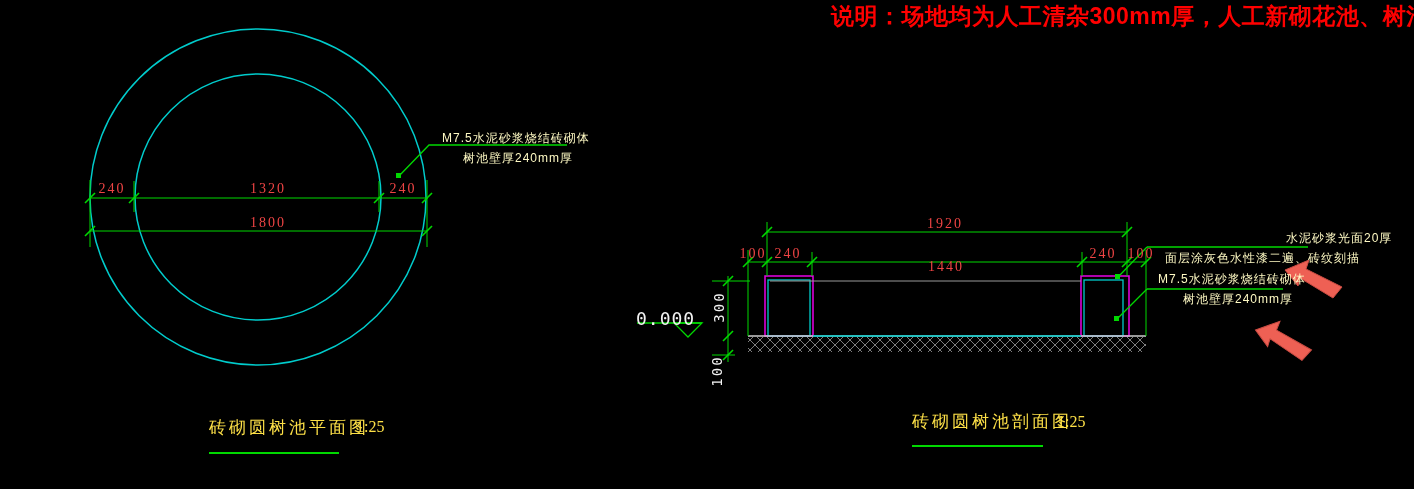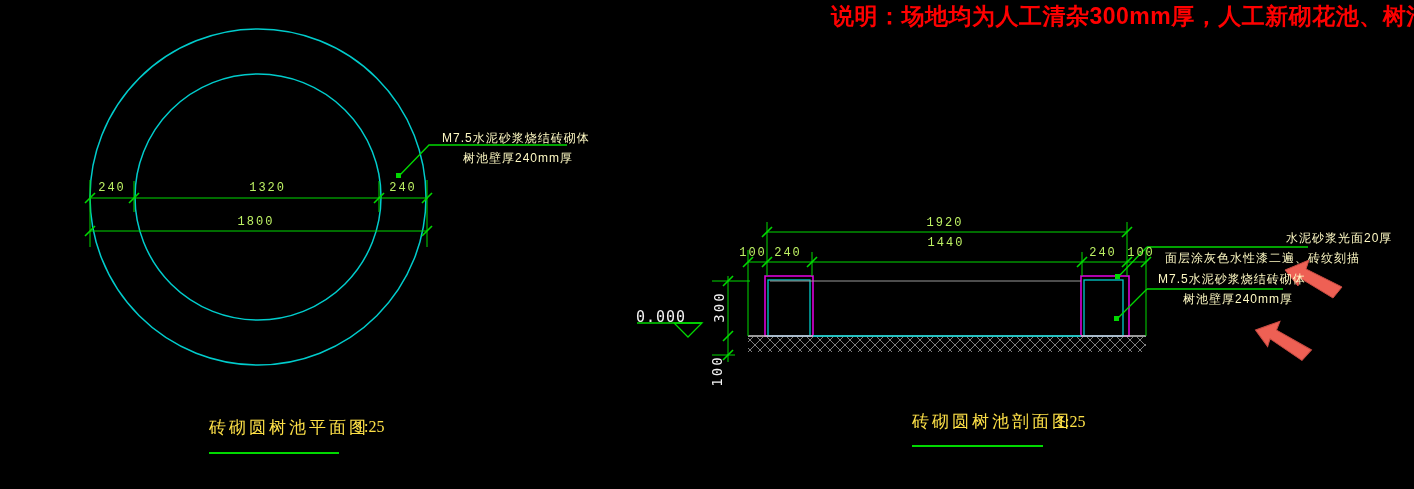--- a/index.html
+++ b/index.html
@@ -1,27 +1,27 @@
 <!DOCTYPE html>
 <html><head>
 <meta charset="utf-8">
 <style>
   html,body{margin:0;padding:0;background:#000;}
   body{width:1414px;height:489px;position:relative;overflow:hidden;
        font-family:"Liberation Sans",sans-serif;}
   .abs{position:absolute;white-space:nowrap;}
-  .dimtext{font-family:Liberation Mono, monospace;font-size:12px;color:#bef264;
+  .dimtext{font-family:Liberation Serif, serif;font-size:14px;color:#ef4444;
            letter-spacing:2px;text-align:center;width:60px;}
   .vdim{font-family:"DejaVu Sans Mono",monospace;font-size:14px;color:#f2f2f2;
         letter-spacing:2px;text-align:center;width:60px;height:16px;
         transform:rotate(-90deg);transform-origin:center center;}
   .cjk{font-size:12px;color:#fef9c3;letter-spacing:1px;}
   .title{font-size:17px;color:#fde047;letter-spacing:3px;}
   .scale{font-family:Liberation Serif, serif;font-size:16px;color:#fde047;}
-  .level{font-family:"DejaVu Sans Mono",monospace;font-size:15px;color:#f2f2f2;letter-spacing:1px;}
+  .level{font-family:"DejaVu Sans Mono",monospace;font-size:18px;color:#f2f2f2;letter-spacing:1px;}
   .rednote{font-size:23px;font-weight:bold;color:#ff0000;letter-spacing:0.5px;}
   svg{position:absolute;left:0;top:0;}
 </style>
 </head>
 <body>
 
 <svg width="1414" height="489" viewBox="0 0 1414 489">
   <defs>
     <pattern id="hatch" width="10" height="10" patternUnits="userSpaceOnUse">
       <path d="M0,10 L10,0 M0,0 L10,10" stroke="#7d7d7d" stroke-width="1" fill="none"></path>
@@ -112,32 +112,32 @@
     <polygon points="0,10 24,0 21,9 57,27 48,38 15,18 13,26" transform="translate(1285,260)"></polygon>
     <polygon points="0,10 24,0 21,9 57,27 48,38 15,18 13,26" transform="translate(1256,320) rotate(3)"></polygon>
   </g>
 </svg>
 
 <div class="abs rednote" style="left:831px;top:1px;">说明：场地均为人工清杂300mm厚，人工新砌花池、树池</div>
 
 <div class="abs dimtext" style="left:82px;top:181px;">240</div>
 <div class="abs dimtext" style="left:226px;top:181px;text-align:right;">1320</div>
 <div class="abs dimtext" style="left:373px;top:181px;">240</div>
-<div class="abs dimtext" style="left:226px;top:215px;">1800</div>
+<div class="abs dimtext" style="left:226px;top:215px;text-align:right;">1800</div>
 
 <div class="abs cjk" style="left:442px;top:130px;">M7.5水泥砂浆烧结砖砌体</div>
 <div class="abs cjk" style="left:463px;top:150px;">树池壁厚240mm厚</div>
 
 <div class="abs title" style="left:209px;top:416px;">砖砌圆树池平面图</div>
 <div class="abs scale" style="left:356px;top:418px;">1:25</div>
 
 <div class="abs dimtext" style="left:915px;top:216px;">1920</div>
 <div class="abs dimtext" style="left:723px;top:246px;">100</div>
 <div class="abs dimtext" style="left:758px;top:246px;">240</div>
-<div class="abs dimtext" style="left:916px;top:236px;text-align:center;">1440</div>
+<div class="abs dimtext" style="left:916px;top:259px;text-align:center;">1440</div>
 <div class="abs dimtext" style="left:1073px;top:246px;">240</div>
 <div class="abs dimtext" style="left:1111px;top:246px;">100</div>
 <div class="abs vdim" style="left:689px;top:299px;">300</div>
 <div class="abs vdim" style="left:687px;top:363px;">100</div>
 
 <div class="abs level" style="left:636px;top:308px;">0.000</div>
 
 <div class="abs cjk" style="left:1286px;top:230px;">水泥砂浆光面20厚</div>
 <div class="abs cjk" style="left:1165px;top:250px;">面层涂灰色水性漆二遍、砖纹刻描</div>
 <div class="abs cjk" style="left:1158px;top:271px;">M7.5水泥砂浆烧结砖砌体</div>

